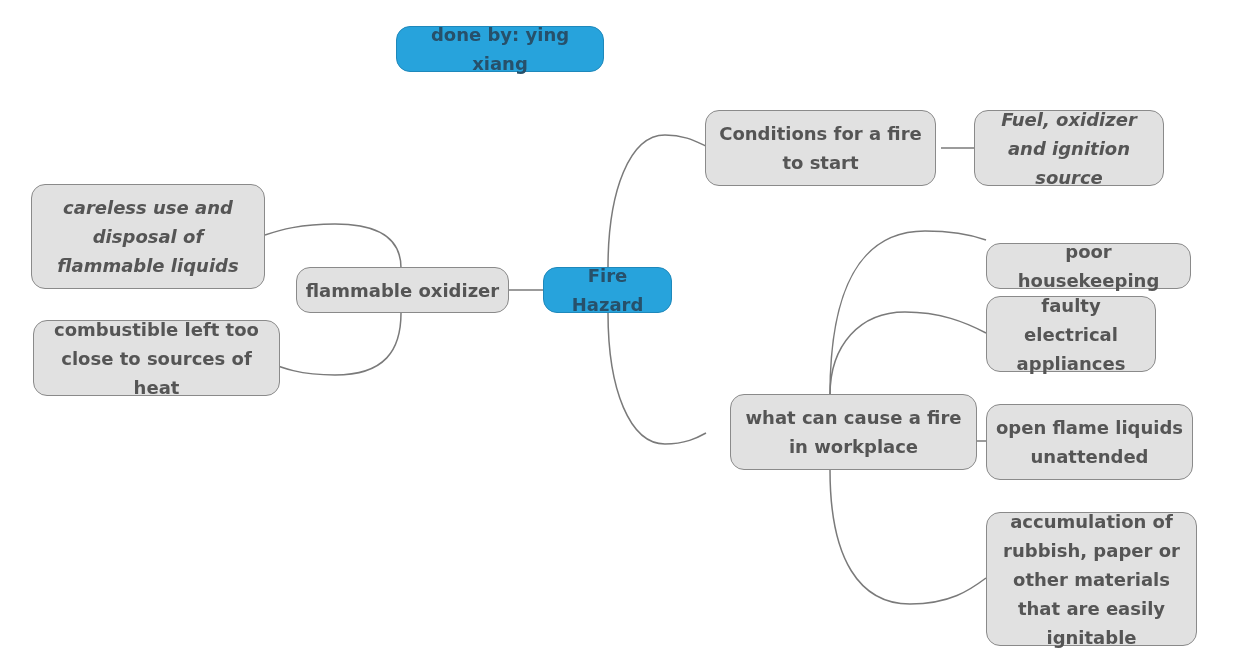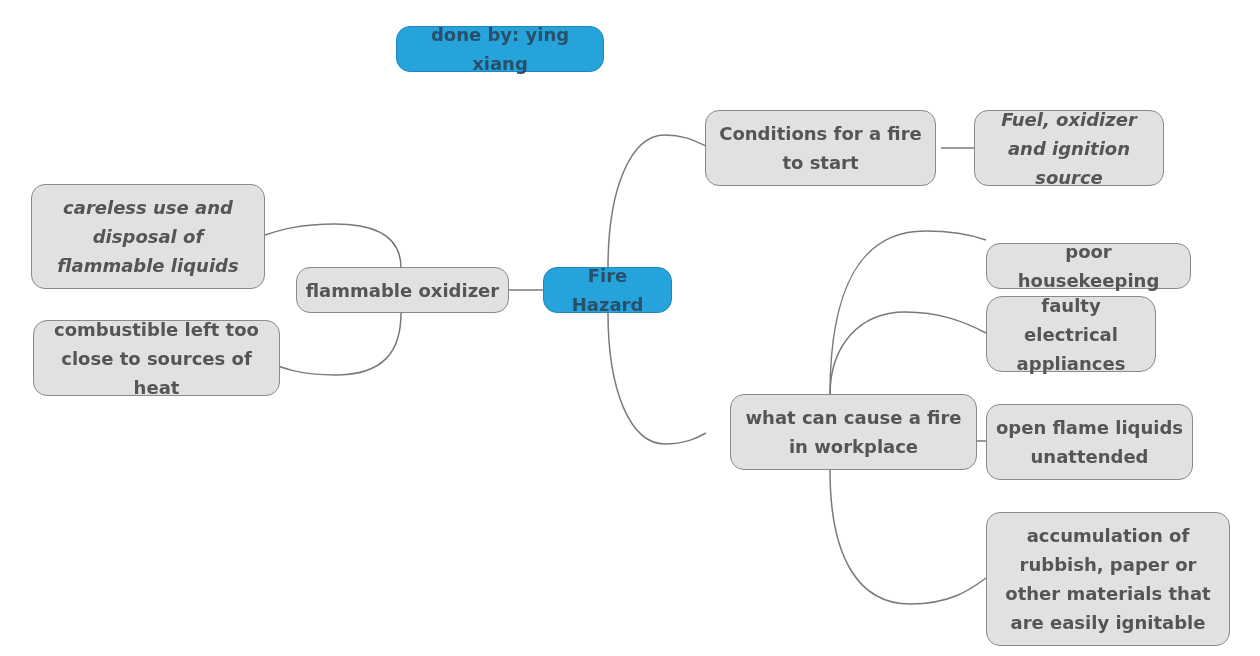--- a/index.html
+++ b/index.html
@@ -102,23 +102,23 @@
 </div>
 
 <div class="node" style="left:705px; top:394px; width:247px; height:76px;margin-left:25px;">
   <span>what can cause a fire in workplace</span>
 </div>
 
 <div class="node" style="left:986px; top:218px; width:205px; height:46px;margin-top:25px;">
   <span>poor housekeeping</span>
 </div>
 
-<div class="node" style="left:986px; top:296px; width:170px; height:76px;border-radius:16px;">
+<div class="node" style="left:986px; top:296px; width:170px; height:76px;">
   <span>faulty electrical appliances</span>
 </div>
 
 <div class="node" style="left:986px; top:404px; width:207px; height:76px;">
   <span>open flame liquids unattended</span>
 </div>
 
-<div class="node" style="left:986px; top:512px; width:244px; height:134px;">
+<div class="node" style="left:986px; top:512px; width:211px; height:134px;">
   <span>accumulation of rubbish, paper or other materials that are easily ignitable</span>
 </div>
 
 </body></html>

